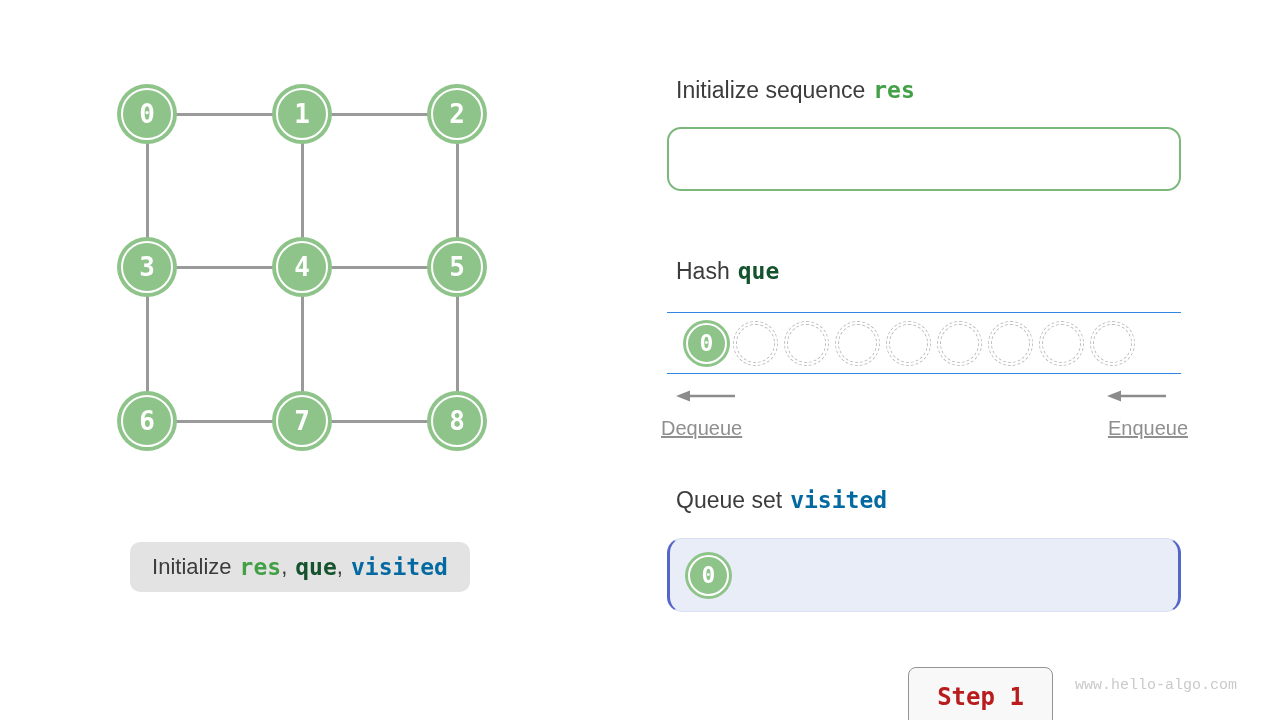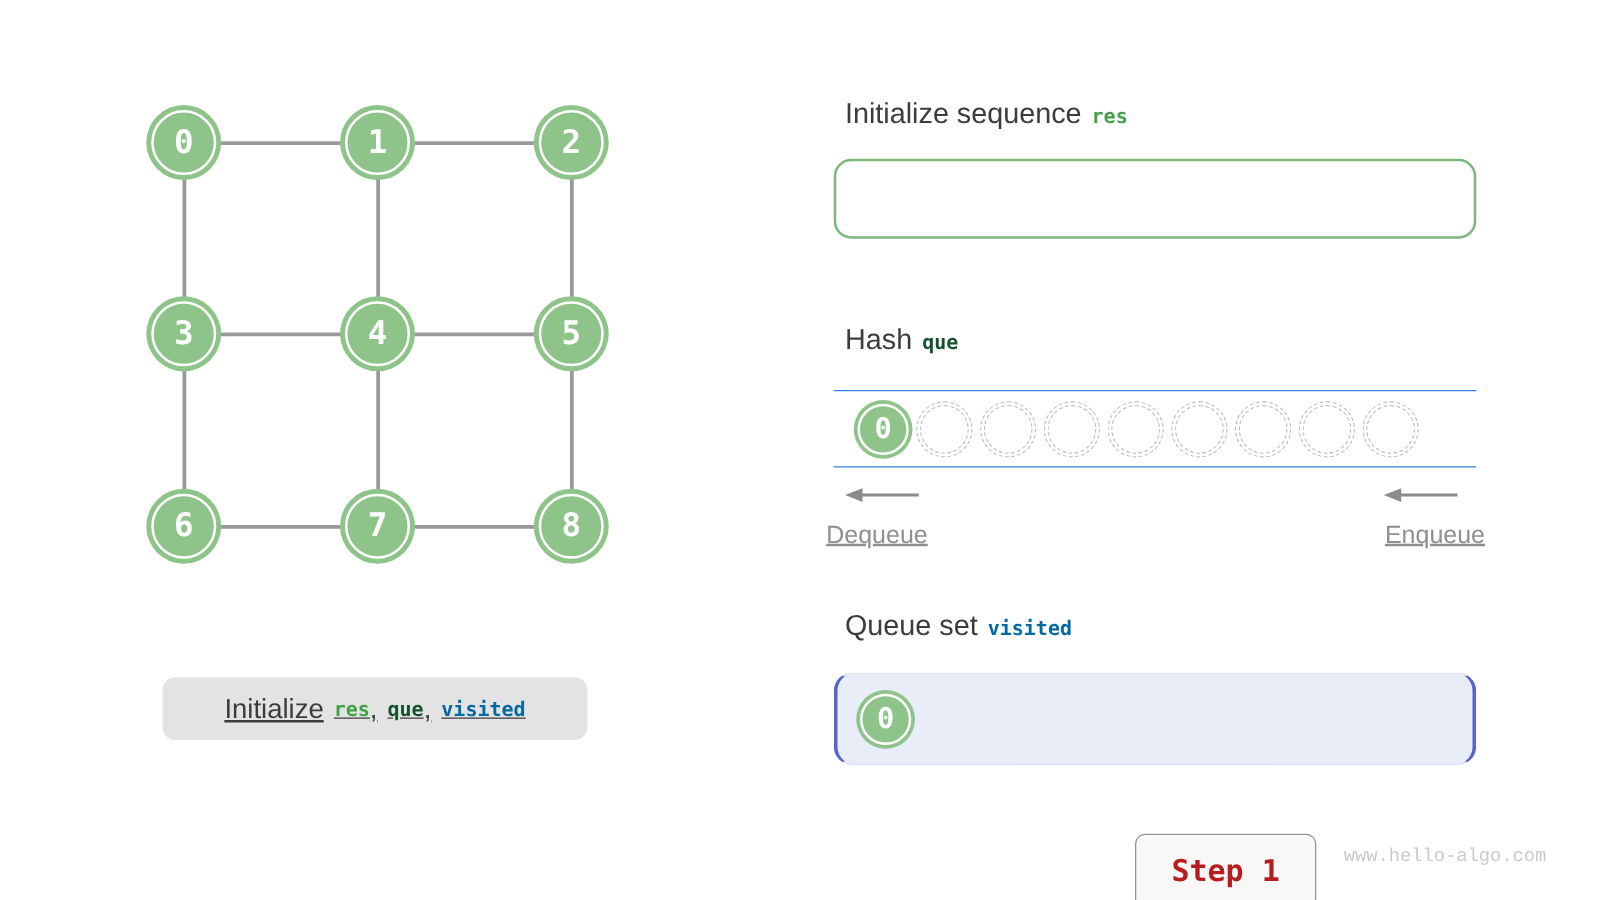--- a/index.html
+++ b/index.html
@@ -17,26 +17,26 @@
     position:absolute;width:48px;height:48px;border-radius:50%;
     background:#8ec48a;border:2px solid #ffffff;box-shadow:0 0 0 4px #8ec48a;
     color:#ffffff;font-family:"DejaVu Sans Mono",monospace;font-size:26px;font-weight:bold;
     display:flex;align-items:center;justify-content:center;box-sizing:content-box;
   }
 
   
   .caption{
     position:absolute;left:130px;top:542px;width:340px;height:50px;
     background:#e3e3e3;border-radius:10px;display:flex;align-items:center;justify-content:center;
-    font-size:22px;color:#3c3c3c;white-space:pre;text-decoration:underline;
+    font-size:22px;color:#3c3c3c;white-space:pre;
   }
 
   
   .sec-title{position:absolute;left:676px;font-size:23px;color:#3c3c3c;}
-  .mono{font-family:"DejaVu Sans Mono",monospace;font-weight:bold;font-size:16px;}
+  .mono{font-family:"DejaVu Sans Mono",monospace;font-weight:bold;font-size:23px;}
   .c-green{color:#43a047;}
   .c-blue{color:#14532d;}
   .c-indigo{color:#0369a1;}
   .vgap{margin-left:8px;}
 
   
   .res-box{
     position:absolute;left:667px;top:127px;width:514px;height:64px;box-sizing:border-box;
     background:#ffffff;border:2px solid #7cb87c;border-radius:14px;
     display:flex;align-items:center;padding-left:16px;gap:7px;

